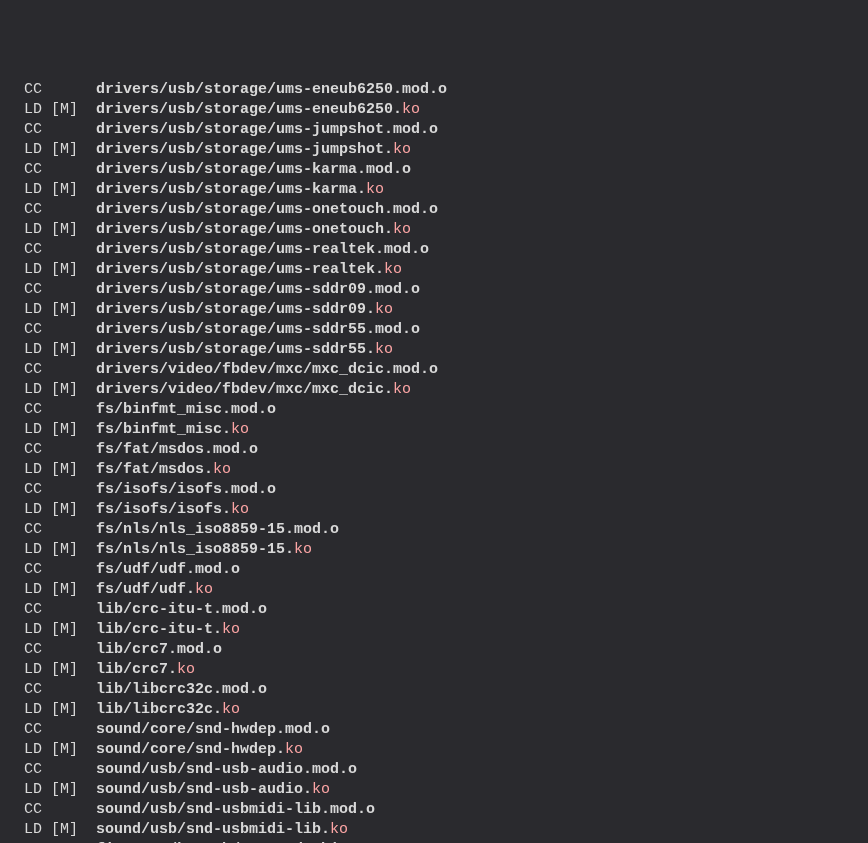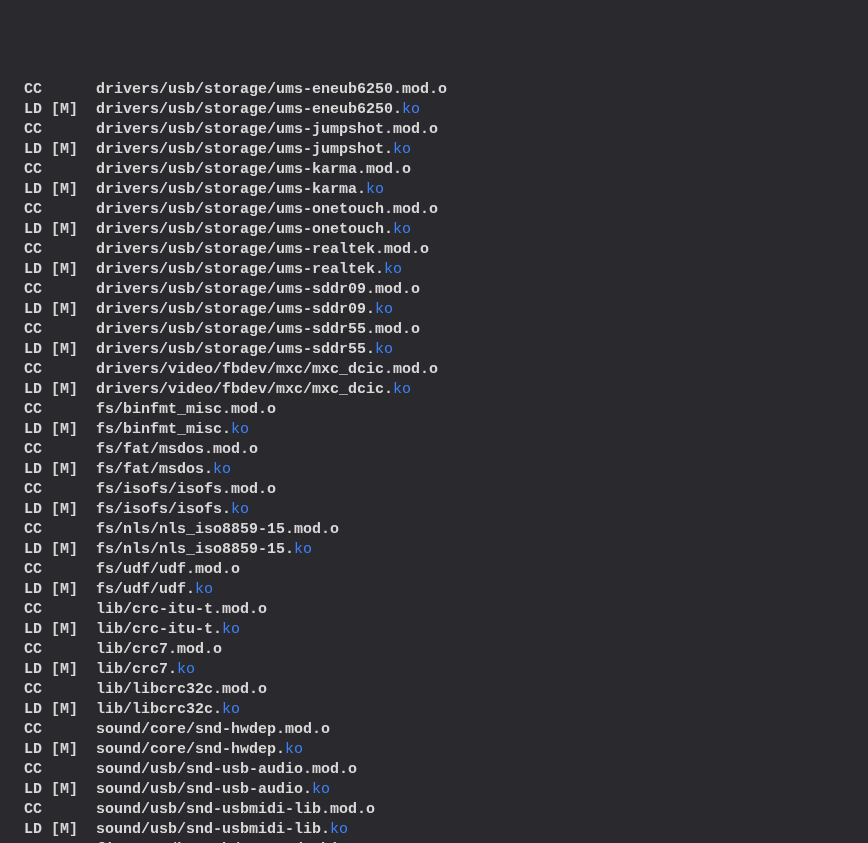--- a/index.html
+++ b/index.html
@@ -8,22 +8,22 @@
     color: #d8d8d8;
     font-family: "Consolas", "Courier New", monospace;
     font-size: 15px;
     line-height: 20px;
     width: 868px;
     height: 843px;
     overflow: hidden;
     white-space: pre;
     padding-left: 6px;
   }
-  .cols { width: 72px; display: inline-block; font-weight: bold; }
-  .hl { color: #3b82f6; margin-top: 40px; }
+  .cols { width: 72px; display: inline-block; }
+  .hl { color: #fca5a5; margin-top: 40px; }
   .wh { color: #d8d8d8; font-weight: bold; }
 </style>
 </head>
 <body>
 
 
 
 <div id="terminal"><div><span>  </span><span class="cols"><span>CC</span><span></span></span><span class="wh">drivers/usb/storage/ums-eneub6250.mod.o</span><span class="hl"></span></div><div><span>  </span><span class="cols"><span>LD</span><span> <span>[M]</span></span></span><span class="wh">drivers/usb/storage/ums-eneub6250.</span><span class="hl">ko</span></div><div><span>  </span><span class="cols"><span>CC</span><span></span></span><span class="wh">drivers/usb/storage/ums-jumpshot.mod.o</span><span class="hl"></span></div><div><span>  </span><span class="cols"><span>LD</span><span> <span>[M]</span></span></span><span class="wh">drivers/usb/storage/ums-jumpshot.</span><span class="hl">ko</span></div><div><span>  </span><span class="cols"><span>CC</span><span></span></span><span class="wh">drivers/usb/storage/ums-karma.mod.o</span><span class="hl"></span></div><div><span>  </span><span class="cols"><span>LD</span><span> <span>[M]</span></span></span><span class="wh">drivers/usb/storage/ums-karma.</span><span class="hl">ko</span></div><div><span>  </span><span class="cols"><span>CC</span><span></span></span><span class="wh">drivers/usb/storage/ums-onetouch.mod.o</span><span class="hl"></span></div><div><span>  </span><span class="cols"><span>LD</span><span> <span>[M]</span></span></span><span class="wh">drivers/usb/storage/ums-onetouch.</span><span class="hl">ko</span></div><div><span>  </span><span class="cols"><span>CC</span><span></span></span><span class="wh">drivers/usb/storage/ums-realtek.mod.o</span><span class="hl"></span></div><div><span>  </span><span class="cols"><span>LD</span><span> <span>[M]</span></span></span><span class="wh">drivers/usb/storage/ums-realtek.</span><span class="hl">ko</span></div><div><span>  </span><span class="cols"><span>CC</span><span></span></span><span class="wh">drivers/usb/storage/ums-sddr09.mod.o</span><span class="hl"></span></div><div><span>  </span><span class="cols"><span>LD</span><span> <span>[M]</span></span></span><span class="wh">drivers/usb/storage/ums-sddr09.</span><span class="hl">ko</span></div><div><span>  </span><span class="cols"><span>CC</span><span></span></span><span class="wh">drivers/usb/storage/ums-sddr55.mod.o</span><span class="hl"></span></div><div><span>  </span><span class="cols"><span>LD</span><span> <span>[M]</span></span></span><span class="wh">drivers/usb/storage/ums-sddr55.</span><span class="hl">ko</span></div><div><span>  </span><span class="cols"><span>CC</span><span></span></span><span class="wh">drivers/video/fbdev/mxc/mxc_dcic.mod.o</span><span class="hl"></span></div><div><span>  </span><span class="cols"><span>LD</span><span> <span>[M]</span></span></span><span class="wh">drivers/video/fbdev/mxc/mxc_dcic.</span><span class="hl">ko</span></div><div><span>  </span><span class="cols"><span>CC</span><span></span></span><span class="wh">fs/binfmt_misc.mod.o</span><span class="hl"></span></div><div><span>  </span><span class="cols"><span>LD</span><span> <span>[M]</span></span></span><span class="wh">fs/binfmt_misc.</span><span class="hl">ko</span></div><div><span>  </span><span class="cols"><span>CC</span><span></span></span><span class="wh">fs/fat/msdos.mod.o</span><span class="hl"></span></div><div><span>  </span><span class="cols"><span>LD</span><span> <span>[M]</span></span></span><span class="wh">fs/fat/msdos.</span><span class="hl">ko</span></div><div><span>  </span><span class="cols"><span>CC</span><span></span></span><span class="wh">fs/isofs/isofs.mod.o</span><span class="hl"></span></div><div><span>  </span><span class="cols"><span>LD</span><span> <span>[M]</span></span></span><span class="wh">fs/isofs/isofs.</span><span class="hl">ko</span></div><div><span>  </span><span class="cols"><span>CC</span><span></span></span><span class="wh">fs/nls/nls_iso8859-15.mod.o</span><span class="hl"></span></div><div><span>  </span><span class="cols"><span>LD</span><span> <span>[M]</span></span></span><span class="wh">fs/nls/nls_iso8859-15.</span><span class="hl">ko</span></div><div><span>  </span><span class="cols"><span>CC</span><span></span></span><span class="wh">fs/udf/udf.mod.o</span><span class="hl"></span></div><div><span>  </span><span class="cols"><span>LD</span><span> <span>[M]</span></span></span><span class="wh">fs/udf/udf.</span><span class="hl">ko</span></div><div><span>  </span><span class="cols"><span>CC</span><span></span></span><span class="wh">lib/crc-itu-t.mod.o</span><span class="hl"></span></div><div><span>  </span><span class="cols"><span>LD</span><span> <span>[M]</span></span></span><span class="wh">lib/crc-itu-t.</span><span class="hl">ko</span></div><div><span>  </span><span class="cols"><span>CC</span><span></span></span><span class="wh">lib/crc7.mod.o</span><span class="hl"></span></div><div><span>  </span><span class="cols"><span>LD</span><span> <span>[M]</span></span></span><span class="wh">lib/crc7.</span><span class="hl">ko</span></div><div><span>  </span><span class="cols"><span>CC</span><span></span></span><span class="wh">lib/libcrc32c.mod.o</span><span class="hl"></span></div><div><span>  </span><span class="cols"><span>LD</span><span> <span>[M]</span></span></span><span class="wh">lib/libcrc32c.</span><span class="hl">ko</span></div><div><span>  </span><span class="cols"><span>CC</span><span></span></span><span class="wh">sound/core/snd-hwdep.mod.o</span><span class="hl"></span></div><div><span>  </span><span class="cols"><span>LD</span><span> <span>[M]</span></span></span><span class="wh">sound/core/snd-hwdep.</span><span class="hl">ko</span></div><div><span>  </span><span class="cols"><span>CC</span><span></span></span><span class="wh">sound/usb/snd-usb-audio.mod.o</span><span class="hl"></span></div><div><span>  </span><span class="cols"><span>LD</span><span> <span>[M]</span></span></span><span class="wh">sound/usb/snd-usb-audio.</span><span class="hl">ko</span></div><div><span>  </span><span class="cols"><span>CC</span><span></span></span><span class="wh">sound/usb/snd-usbmidi-lib.mod.o</span><span class="hl"></span></div><div><span>  </span><span class="cols"><span>LD</span><span> <span>[M]</span></span></span><span class="wh">sound/usb/snd-usbmidi-lib.</span><span class="hl">ko</span></div><div><span>  </span><span class="cols"><span>IHEX</span><span></span></span><span class="wh">firmware/kaweth/new_code.bin</span><span class="hl"></span></div><div style="visibility: hidden;"></div></div>
 
 

